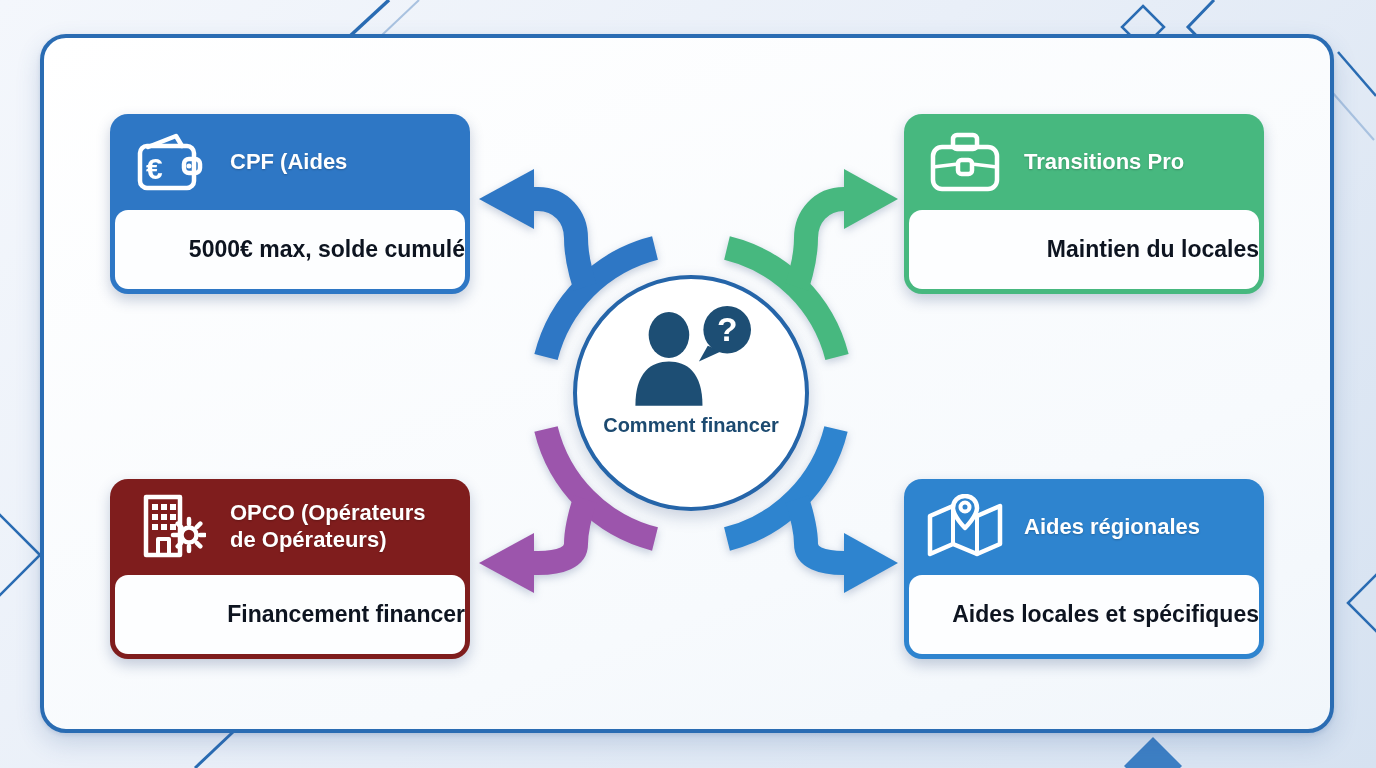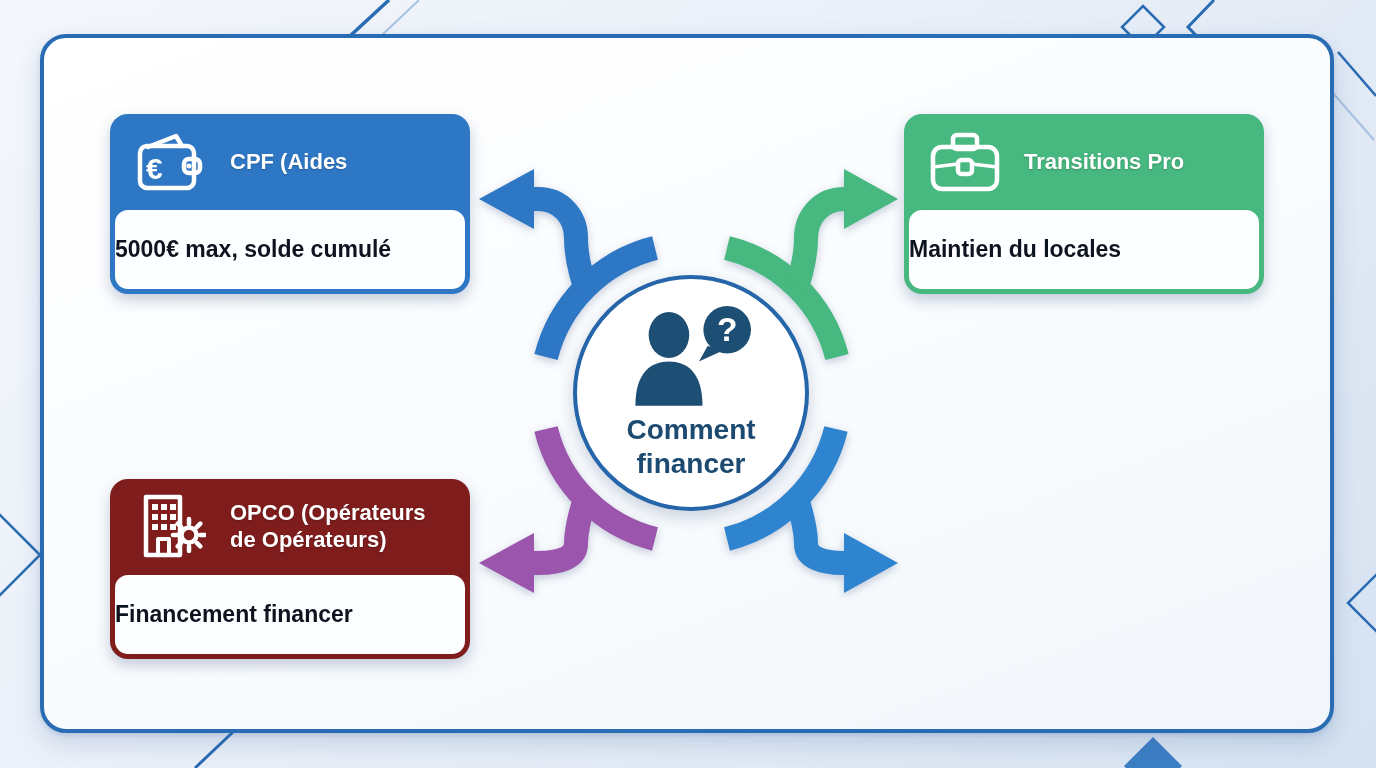--- a/index.html
+++ b/index.html
@@ -17,33 +17,33 @@
   #arrows{position:absolute;left:0;top:0;z-index:2;filter:drop-shadow(0 3px 4px rgba(30,60,110,.25));}
 
   
   .card{position:absolute;width:360px;height:180px;border-radius:18px;z-index:3;
         box-shadow:0 6px 14px rgba(30,60,110,.25);}
   .card-header{height:96px;display:flex;align-items:center;padding:0 12px 0 20px;gap:18px;box-sizing:border-box;}
   .icon-box{width:82px;flex:0 0 auto;display:flex;justify-content:center;align-items:center;}
   .card-title{color:#fff;font-size:22px;font-weight:bold;line-height:1.22;
               text-shadow:0 1px 2px rgba(0,0,0,.22);}
   .card-body{position:absolute;left:5px;right:5px;top:96px;bottom:5px;background:#fdfeff;
-             border-radius:13px;display:flex;align-items:center;justify-content:flex-start;
+             border-radius:13px;display:flex;align-items:center;justify-content:flex-end;
              font-size:23px;font-weight:bold;color:#0d1420;}
   .c-cpf{background:#2e77c5;} .c-tp{background:#47b87f;}
   .c-opco{background:#7f1d1d;} .c-ar{background:#2e84cf;}
   #card-cpf{left:110px;top:114px;} #card-tp{left:904px;top:114px;}
   #card-opco{left:110px;top:479px;} #card-ar{left:904px;top:479px;}
 
   
   #center-circle{position:absolute;left:573px;top:275px;width:236px;height:236px;border-radius:50%;
                  background:#ffffff;border:4px solid #2565a9;box-sizing:border-box;z-index:4;
                  display:flex;flex-direction:column;align-items:center;padding-top:26px;
                  box-shadow:0 6px 16px rgba(30,60,110,.22);}
-  #center-question{font-size:28px;font-weight:bold;color:#1c4a70;text-align:center;line-height:1.2;margin-top:2px;}
+  #center-question{font-size:20px;font-weight:bold;color:#1c4a70;text-align:left;line-height:1.2;margin-top:2px;}
 </style>
 </head>
 <body>
 
 <div id="stage">
 
   <svg id="bg-decor" width="1376" height="768" viewBox="0 0 1376 768">
     <line x1="350" y1="36" x2="389" y2="0" stroke="#2a6cb3" stroke-width="3.5"></line>
     <line x1="381" y1="36" x2="419" y2="0" stroke="#a9c2e0" stroke-width="2"></line>
     <polygon points="1143,6 1164,27 1143,48 1122,27" fill="none" stroke="#2a6cb3" stroke-width="2.5"></polygon>
@@ -139,20 +139,38 @@
       <div class="card-title">
         <span>OPCO (Opérateurs</span><br>
         <span>de Opérateurs)</span>
       </div>
     </div>
     <div class="card-body">
       <span>Financement financer</span>
     </div>
   </div>
 
+  <div class="card c-ar" id="card-ar">
+    <div class="card-header">
+      <span class="icon-box">
+        <svg width="80" height="66" viewBox="0 0 80 66" fill="none" stroke="#ffffff" stroke-width="4.5" stroke-linejoin="round" stroke-linecap="round">
+          <path d="M 5 22 L 28 12 L 52 22 L 75 12 L 75 50 L 52 60 L 28 50 L 5 60 Z"></path>
+          <path d="M 28 12 V 50 M 52 22 V 60" stroke-width="4"></path>
+          <path d="M 40 2 C 33 2 28 7 28 14 C 28 22 40 34 40 34 C 40 34 52 22 52 14 C 52 7 47 2 40 2 Z" fill="#2e84cf"></path>
+          <circle cx="40" cy="13" r="4.5" stroke-width="4"></circle>
+        </svg>
+      </span>
+      <div class="card-title">
+        <span>Aides régionales</span>
+      </div>
+    </div>
+    <div class="card-body">
+      <span>Aides locales et spécifiques</span>
+    </div>
+  </div>
 
   <div id="center-circle">
     <svg width="150" height="106" viewBox="0 0 170 120">
       <ellipse cx="60" cy="34" rx="23" ry="26" fill="#1d4e74"></ellipse>
       <path d="M 22 114 C 22 76 40 64 60 64 C 80 64 98 76 98 114 Z" fill="#1d4e74"></path>
       <polygon points="104,46 94,64 120,52" fill="#1d4e74"></polygon>
       <circle cx="126" cy="28" r="27" fill="#1d4e74"></circle>
       <text x="126" y="41" text-anchor="middle" font-size="38" font-weight="bold" fill="#ffffff" font-family="Liberation Sans, sans-serif">?</text>
     </svg>
     <div id="center-question">

